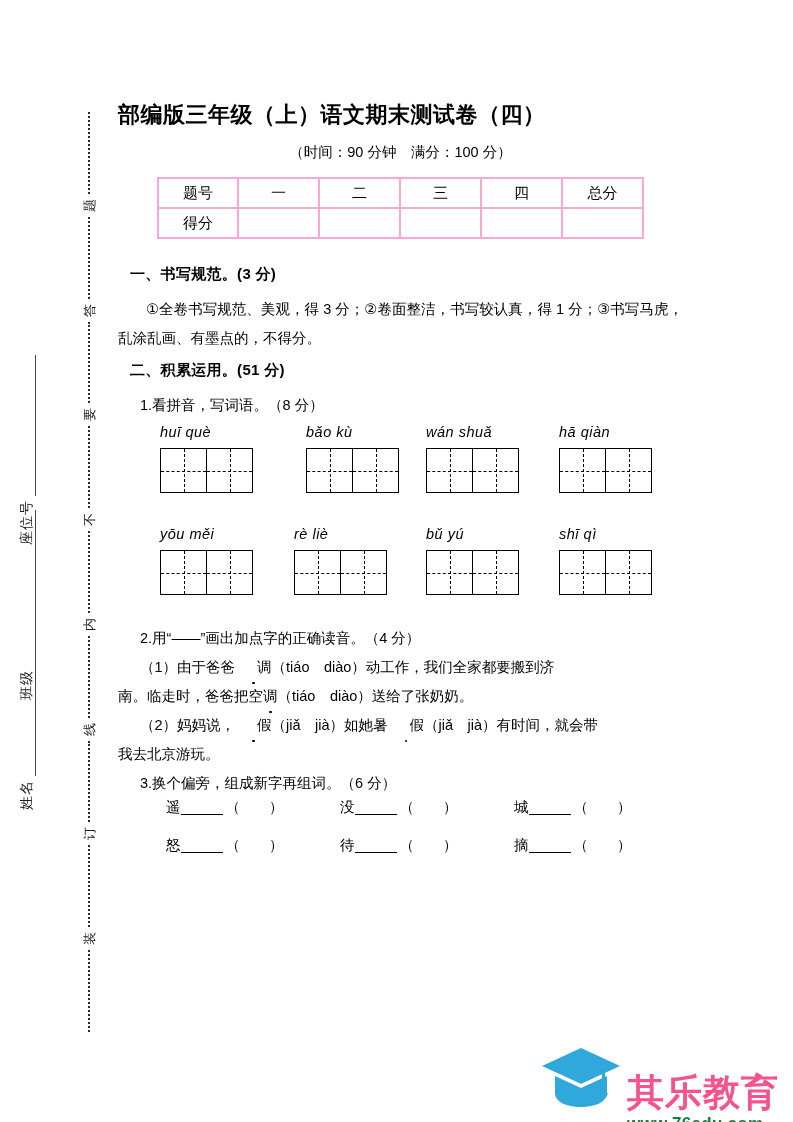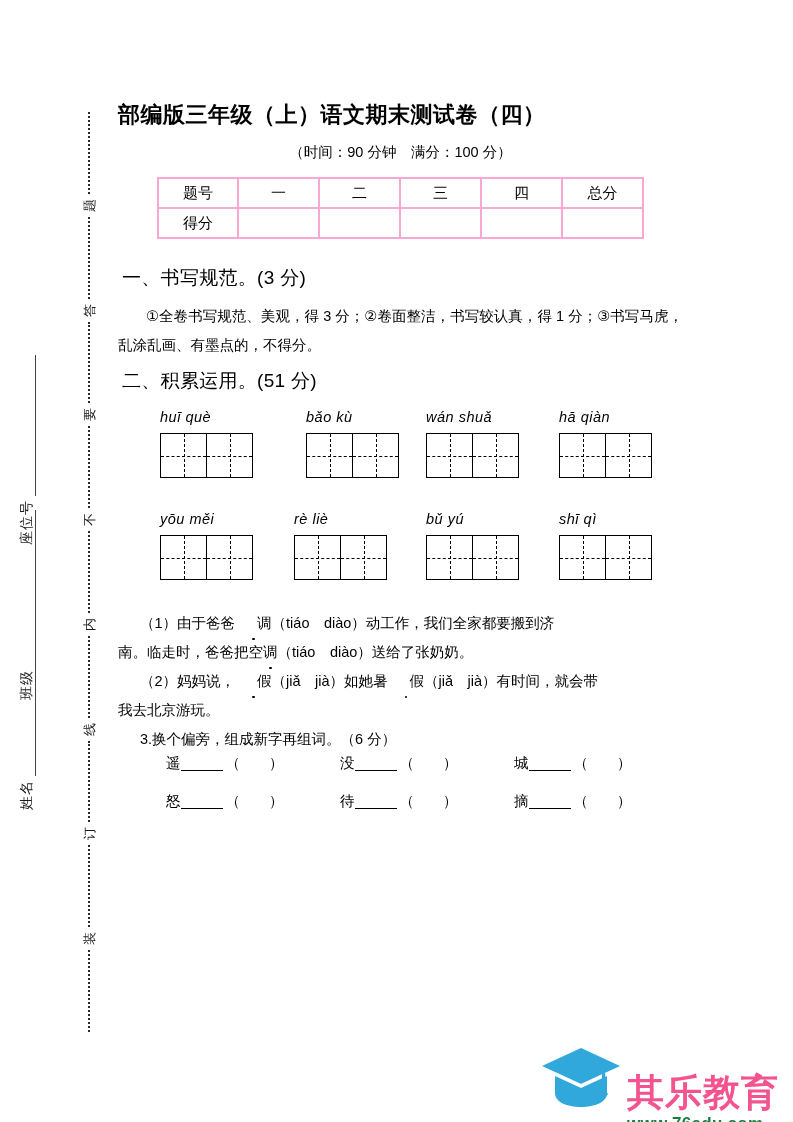--- a/index.html
+++ b/index.html
@@ -108,23 +108,23 @@
     height: 28px;
     text-align: center;
     font-size: 15px;
     padding: 0;
   }
   .score-table td.hcell { width: 80px; }
   .score-table td.bcell { width: 81px; }
 
   
   .sec-head {
-    font-size: 19px;
-    font-weight: normal;
-    margin: 0 0 11px 4px;
+    font-size: 15px;
+    font-weight: bold;
+    margin: 0 0 11px 12px;
     letter-spacing: 0.3px;
   }
   .body-para {
     font-size: 14.5px;
     line-height: 2.0;
     margin: 0 0 8px 0;
     text-indent: 28px;
     text-align: justify;
   }
   .q-line {
@@ -325,20 +325,21 @@
         <td class="bcell"></td>
       </tr>
     </tbody>
       </table>
 
     <div class="sec-head">一、书写规范。(3 分)</div>
     <p class="body-para">①全卷书写规范、美观，得 3 分；②卷面整洁，书写较认真，得 1 分；③书写马虎，乱涂乱画、有墨点的，不得分。</p>
 
     <div class="sec-head tight">二、积累运用。(51 分)</div>
 
+    <p class="q-line">1.看拼音，写词语。（8 分）</p>
 
     <div class="pinyin-row">
       <div class="pin-group" style="left:42px;">
         <div class="pin-text">huī què</div>
         <div class="tian-grid">
           <div class="tian-cell"></div>
           <div class="tian-cell"></div>
         </div>
       </div>
       <div class="pin-group" style="left:188px;">
@@ -388,20 +389,21 @@
       </div>
       <div class="pin-group" style="left:441px;">
         <div class="pin-text">shī qì</div>
         <div class="tian-grid">
           <div class="tian-cell"></div>
           <div class="tian-cell"></div>
         </div>
       </div>
     </div>
 
+    <p class="q-line">2.用“——”画出加点字的正确读音。（4 分）</p>
     <p class="q-line"><span>（1）由于爸爸</span><span class="dotted">调</span><span>（tiáo　diào）动工作，我们全家都要搬到济</span></p>
     <p class="q-line noindent"><span>南。临走时，爸爸把空</span><span class="dotted">调</span><span>（tiáo　diào）送给了张奶奶。</span></p>
     <p class="q-line"><span>（2）妈妈说，</span><span class="dotted">假</span><span>（jiǎ　jià）如她暑</span><span class="dotted">假</span><span>（jiǎ　jià）有时间，就会带</span></p>
     <p class="q-line noindent">我去北京游玩。</p>
 
     <p class="q-line">3.换个偏旁，组成新字再组词。（6 分）</p>
 
     <div class="blank-row">
       <span class="blank-item" style="left:48px;"><span>遥</span><span class="bl-under"></span><span class="bl-paren">（　　）</span></span>
       <span class="blank-item" style="left:222px;"><span>没</span><span class="bl-under"></span><span class="bl-paren">（　　）</span></span>

